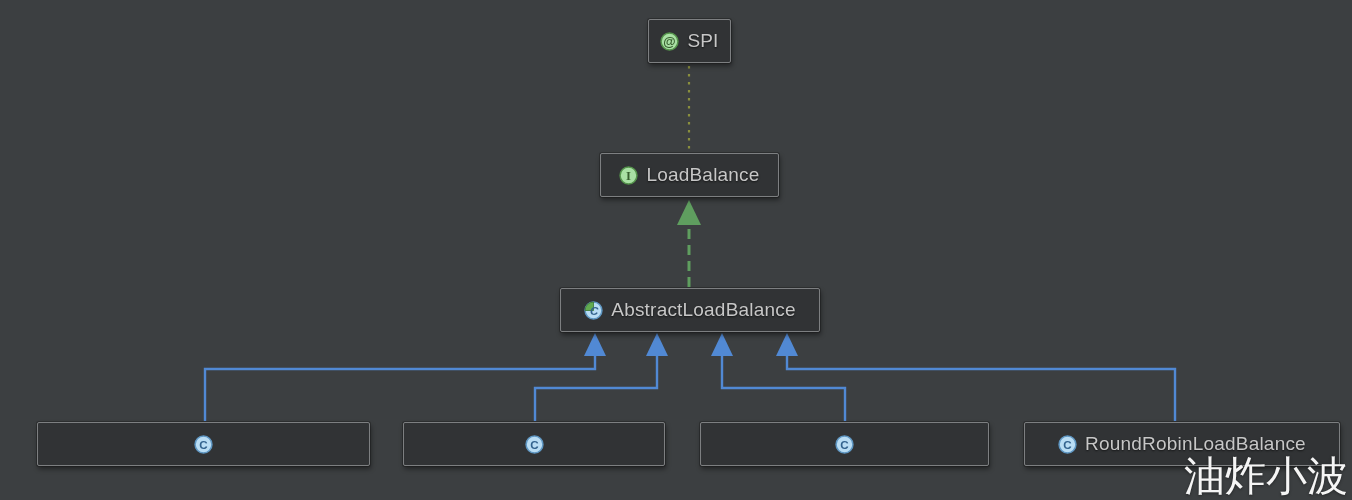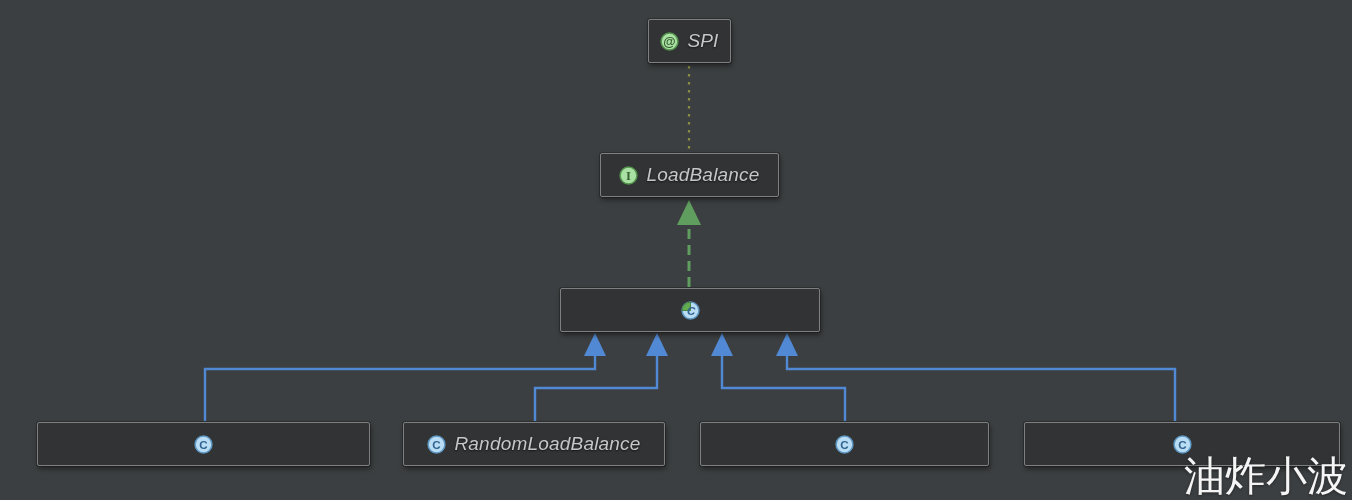--- a/index.html
+++ b/index.html
@@ -33,21 +33,20 @@
     gap: 8px;
     cursor: default;
   }
   .node .label {
     color: #c7c7c7;
     font-size: 19px;
     font-weight: 500;
     letter-spacing: 0.2px;
     text-shadow: 0 1px 2px rgba(0,0,0,0.65);
     white-space: nowrap;
-    font-style: italic;
   }
   .node .icon {
     display: inline-flex;
     width: 19px;
     height: 19px;
     flex: 0 0 auto;
   }
   
   #node-spi                   { left: 648px;  top: 19px;  width: 83px;  }
   #node-loadbalance           { left: 600px;  top: 153px; width: 179px; }
@@ -118,54 +117,55 @@
   </div>
 
   <div class="node" id="node-abstractloadbalance">
     <span class="icon">
       <svg viewBox="0 0 18 18" width="19" height="19">
         <circle cx="9" cy="9" r="8" stroke-width="1.4" stroke="#5f97c3" fill="#b9ddf4"></circle>
         <path d="M9 9 L1 9 A8 8 0 0 1 9 1 Z" stroke="#3e7a36" stroke-width="0.8" fill="#62ab50"></path>
         <text class="icon-letter" x="9.6" y="13" text-anchor="middle" font-size="11" font-weight="bold" font-style="italic" fill="#33638e">C</text>
       </svg>
     </span>
+    <span class="label">AbstractLoadBalance</span>
   </div>
 
   <div class="node" id="node-consistenthash">
     <span class="icon">
       <svg viewBox="0 0 18 18" width="19" height="19">
         <circle cx="9" cy="9" r="8" stroke-width="1.4" stroke="#5f97c3" fill="#b9ddf4"></circle>
         <text class="icon-letter" x="9" y="13" text-anchor="middle" font-size="11" font-weight="bold" fill="#33638e">C</text>
       </svg>
     </span>
   </div>
 
   <div class="node" id="node-random">
     <span class="icon">
       <svg viewBox="0 0 18 18" width="19" height="19">
         <circle cx="9" cy="9" r="8" stroke-width="1.4" stroke="#5f97c3" fill="#b9ddf4"></circle>
         <text class="icon-letter" x="9" y="13" text-anchor="middle" font-size="11" font-weight="bold" fill="#33638e">C</text>
       </svg>
     </span>
-    <span class="label">RandomLoadBalance</span>
   </div>
 
   <div class="node" id="node-leastactive">
     <span class="icon">
       <svg viewBox="0 0 18 18" width="19" height="19">
         <circle cx="9" cy="9" r="8" stroke-width="1.4" stroke="#5f97c3" fill="#b9ddf4"></circle>
         <text class="icon-letter" x="9" y="13" text-anchor="middle" font-size="11" font-weight="bold" fill="#33638e">C</text>
       </svg>
     </span>
   </div>
 
   <div class="node" id="node-roundrobin">
     <span class="icon">
       <svg viewBox="0 0 18 18" width="19" height="19">
         <circle cx="9" cy="9" r="8" stroke-width="1.4" stroke="#5f97c3" fill="#b9ddf4"></circle>
         <text class="icon-letter" x="9" y="13" text-anchor="middle" font-size="11" font-weight="bold" fill="#33638e">C</text>
       </svg>
     </span>
+    <span class="label">RoundRobinLoadBalance</span>
   </div>
 
   <div class="watermark">油炸小波</div>
 
 </div>
 
 </body></html>

